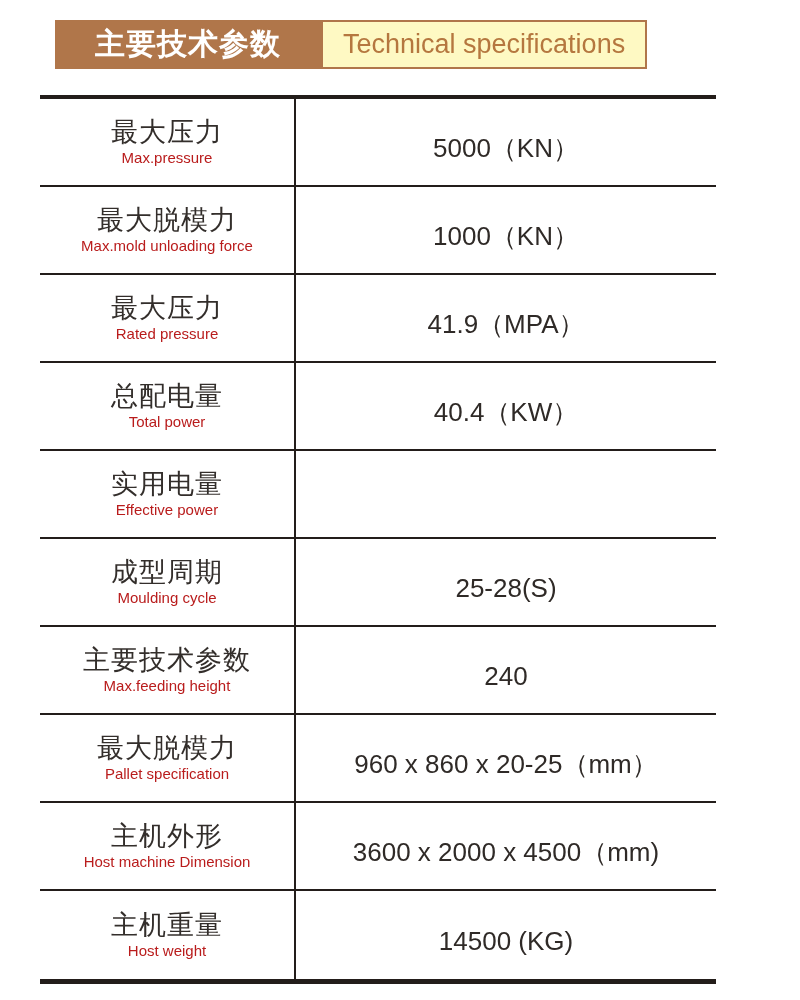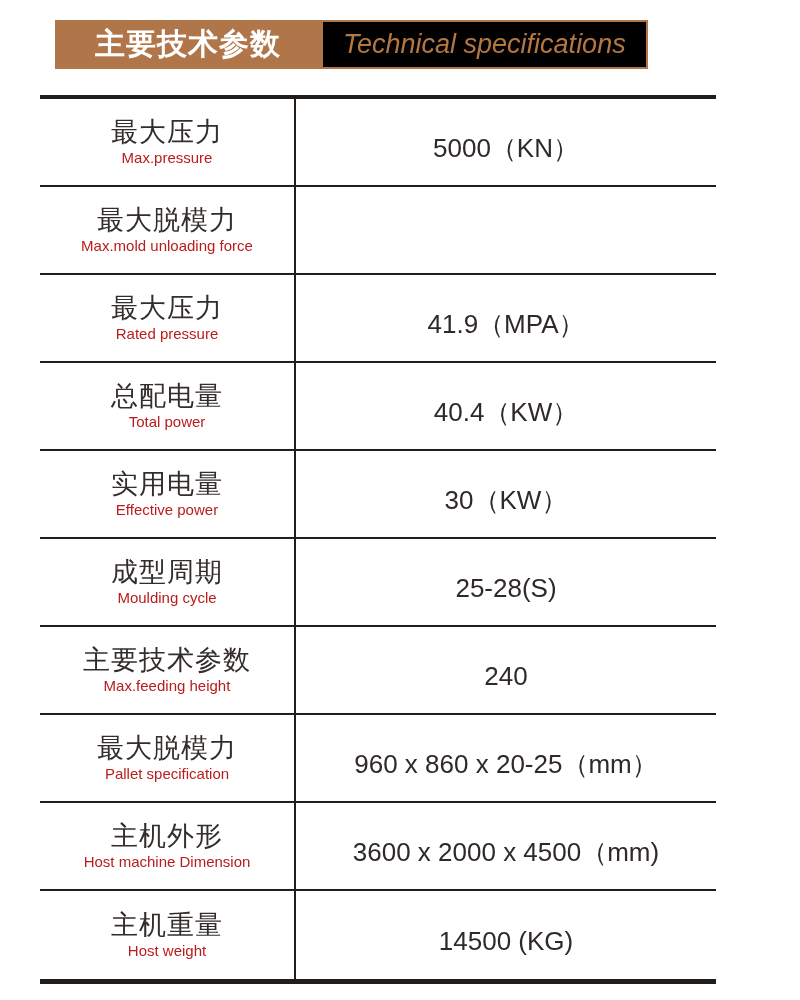--- a/index.html
+++ b/index.html
@@ -25,29 +25,28 @@
     font-weight: bold;
     font-size: 30px;
     letter-spacing: 1px;
     display: flex;
     align-items: center;
     padding: 0 40px;
     white-space: nowrap;
     text-align: right;
   }
   .header-en {
-    background: #000000;
+    background: #fef9c3;
     border: 2px solid #b0764a;
     color: #b5773f;
     font-size: 27px;
     display: flex;
     align-items: center;
     padding: 0 20px;
     white-space: nowrap;
-    font-style: italic;
   }
 
   
   .spec-table {
     position: absolute;
     left: 40px;
     top: 95px;
     width: 676px;
     border-top: 4px solid #231d1a;
     border-bottom: 5px solid #231d1a;
@@ -106,20 +105,21 @@
       <div class="label-en">Max.pressure</div>
     </div>
     <div class="cell-value">5000（KN）</div>
   </div>
 
   <div class="spec-row">
     <div class="cell-label">
       <div class="label-cn">最大脱模力</div>
       <div class="label-en">Max.mold unloading force</div>
     </div>
+    <div class="cell-value">1000（KN）</div>
   </div>
 
   <div class="spec-row">
     <div class="cell-label">
       <div class="label-cn">最大压力</div>
       <div class="label-en">Rated pressure</div>
     </div>
     <div class="cell-value">41.9（MPA）</div>
   </div>
 
@@ -129,21 +129,20 @@
       <div class="label-en">Total power</div>
     </div>
     <div class="cell-value">40.4（KW）</div>
   </div>
 
   <div class="spec-row">
     <div class="cell-label">
       <div class="label-cn">实用电量</div>
       <div class="label-en">Effective power</div>
     </div>
-    <div class="cell-value">30（KW）</div>
   </div>
 
   <div class="spec-row">
     <div class="cell-label">
       <div class="label-cn">成型周期</div>
       <div class="label-en">Moulding cycle</div>
     </div>
     <div class="cell-value">25-28(S)</div>
   </div>
 

